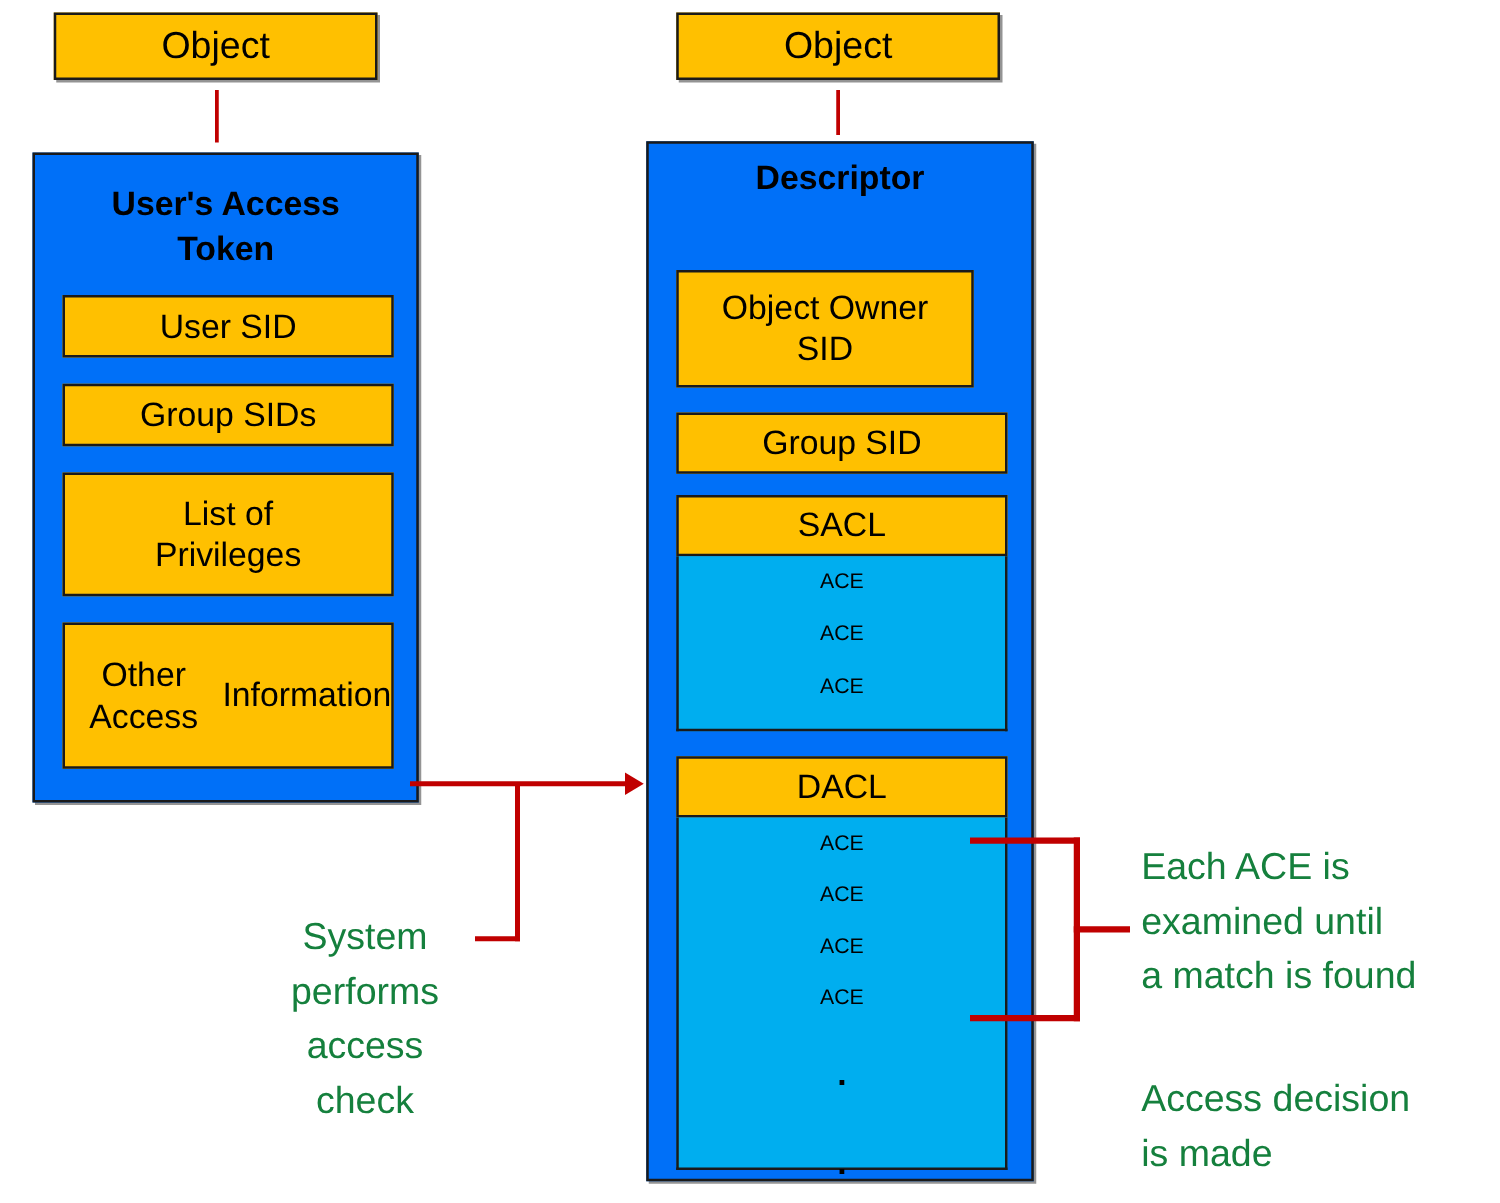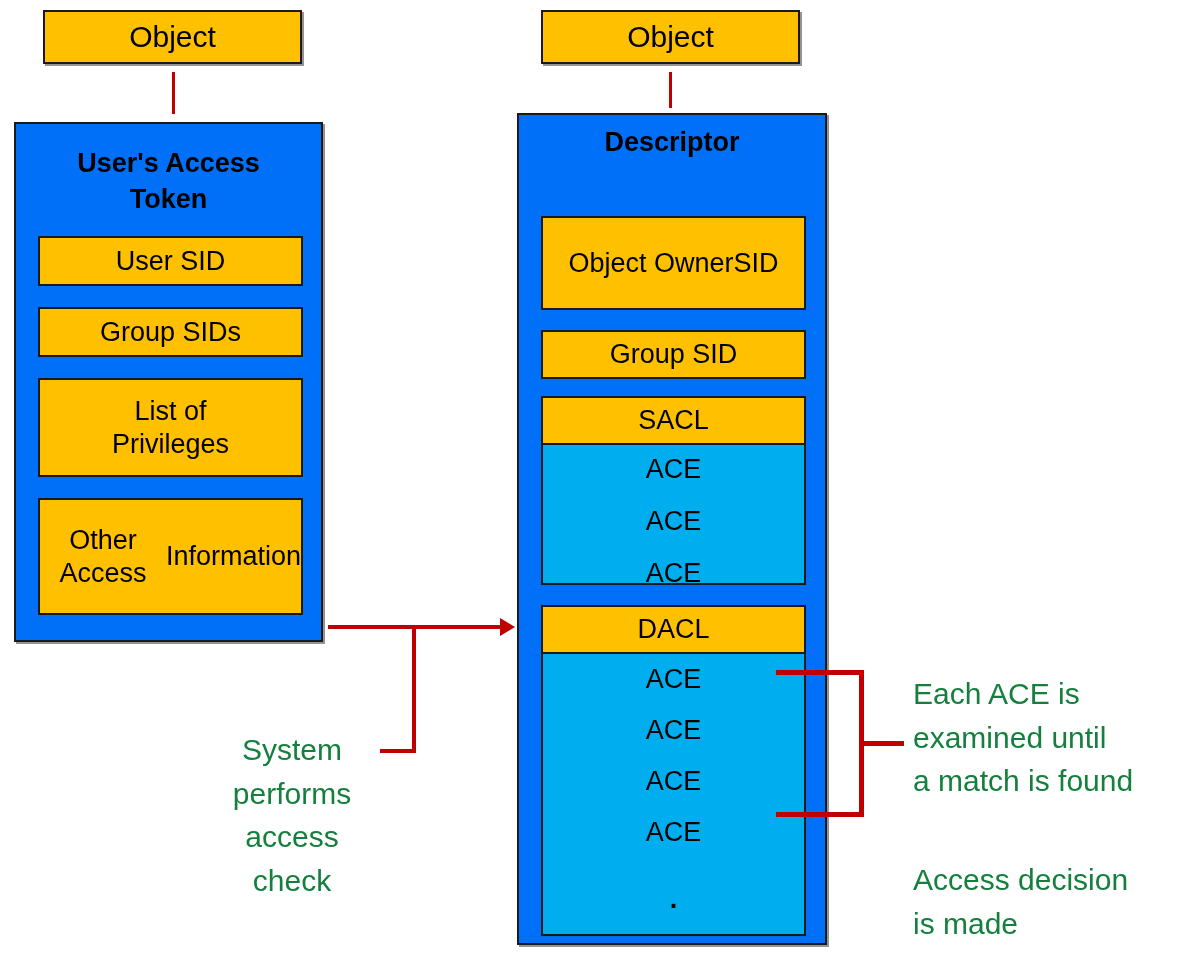--- a/index.html
+++ b/index.html
@@ -66,21 +66,21 @@
     position: absolute;
     box-sizing: border-box;
     border: 2px solid #1a1a1a;
     border-top: none;
     background: #00AEEF;
     display: flex;
     flex-direction: column;
     align-items: center;
   }
   .acerow {
-    font-size: 27px;
+    font-size: 17px;
     line-height: 1;
     width: 100%;
   }
   .dotrow {
     font-size: 27px;
     line-height: 1;
     width: 100%;
     text-align: center;
     font-weight: 700;
   }
@@ -114,21 +114,21 @@
 <body>
 
 <div class="stage">
 
   <div class="box yellow toplabel shadowed" style="left:43px; top:10px; width:259px; height:54px;">
     <span>Object</span>
   </div>
 
   <div class="rline vline" style="left:172px; top:72px; width:3px; height:42px;"></div>
 
-  <div class="box blue shadowed" style="left:14px; top:122px; width:309px; height:520px; display:block;padding-left:16px;">
+  <div class="box blue shadowed" style="left:26px; top:122px; width:309px; height:520px; display:block;padding-left:16px;">
 
     <div class="panel-title" style="top:22px;">
       <div>User's Access</div>
       <div>Token</div>
     </div>
 
     <div class="box yellow item" style="left:22px; top:112px; width:265px; height:50px;">
       <span>User SID</span>
     </div>
 
@@ -152,21 +152,21 @@
   </div>
 
   <div class="rline vline" style="left:669px; top:72px; width:3px; height:36px;"></div>
 
   <div class="box blue shadowed" style="left:517px; top:113px; width:310px; height:832px; display:block;">
 
     <div class="panel-title" style="top:10px;">
       <div>Descriptor</div>
     </div>
 
-    <div class="box yellow item" style="left:22px; top:101px; width:265px; height:94px; flex-direction:row;">
+    <div class="box yellow item" style="left:22px; top:101px; width:238px; height:94px; flex-direction:column;">
       <span>Object Owner</span>
       <span>SID</span>
     </div>
 
     <div class="box yellow item" style="left:22px; top:215px; width:265px; height:49px;">
       <span>Group SID</span>
     </div>
 
     <div class="box yellow item" style="left:22px; top:281px; width:265px; height:49px;">
       <span>SACL</span>

